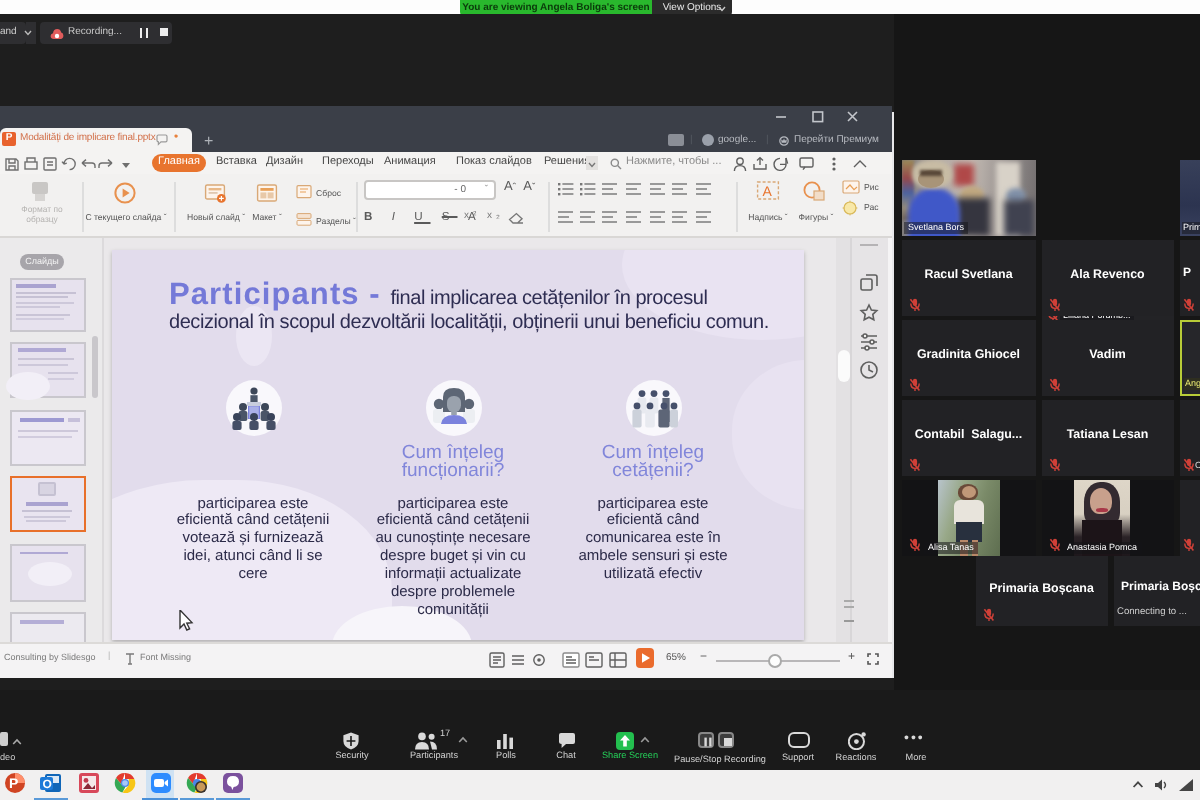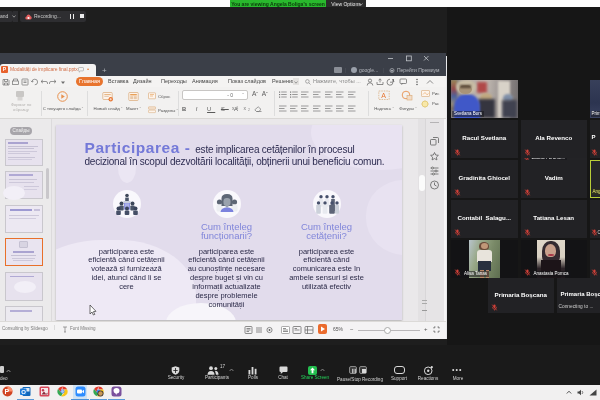--- a/index.html
+++ b/index.html
@@ -304,21 +304,21 @@
 <div class="abs" style="left:46px;top:168px;width:3px;height:31px;background:#c9c7cb;border-radius:2px;"></div>
 
 <div id="slide" class="abs" style="left:55.5px;top:125px;width:346px;height:195px;background:#e2dcec;box-shadow:0 1px 2px rgba(0,0,0,0.25);overflow:hidden;">
 
   <div class="abs" style="left:-40px;top:115px;width:180px;height:130px;background:#eee9f5;border-radius:50% 45% 55% 50%;"></div>
   <div class="abs" style="left:255px;top:-30px;width:140px;height:75px;background:#e9e3f2;border-radius:50%;"></div>
   <div class="abs" style="left:310px;top:55px;width:80px;height:75px;background:#e8e2f1;border-radius:48% 52% 50% 50%;"></div>
   <div class="abs" style="left:110px;top:178px;width:70px;height:40px;background:#f7f5fa;border-radius:50%;"></div>
   <div class="abs" style="left:62px;top:28px;width:18px;height:30px;background:#ebe6f3;border-radius:50%;"></div>
 
-  <div class="abs" style="left:29px;top:17px;width:312px;font-size:10px;letter-spacing:-0.22px;line-height:12.3px;color:#2e2d52;white-space:nowrap;"><span style="font-size:15.5px;font-weight:bold;color:#7479d8;letter-spacing:0.55px;">Participarea - </span><span>este implicarea cetățenilor în procesul</span><br>decizional în scopul dezvoltării localității, obținerii unui beneficiu comun.</div>
+  <div class="abs" style="left:29px;top:17px;width:312px;font-size:10px;letter-spacing:-0.22px;line-height:12.3px;color:#2e2d52;white-space:nowrap;"><span style="font-size:15.5px;font-weight:bold;color:#7479d8;letter-spacing:0.55px;">Participants - </span><span>final implicarea cetățenilor în procesul</span><br>decizional în scopul dezvoltării localității, obținerii unui beneficiu comun.</div>
 
   <div class="abs" style="left:57px;top:64.5px;width:28px;height:28px;background:#f9f8fc;border-radius:50%;"></div>
   <div class="abs" style="left:157px;top:64.5px;width:28px;height:28px;background:#f9f8fc;border-radius:50%;"></div>
   <div class="abs" style="left:257px;top:64.5px;width:28px;height:28px;background:#f9f8fc;border-radius:50%;"></div>
 
   <svg class="abs" style="left:57px;top:64.5px;" width="28" height="28" viewBox="0 0 28 28">
     <circle cx="14" cy="5.5" r="1.8" fill="#3d4759"></circle>
     <rect x="12.2" y="7.6" width="3.6" height="3.4" fill="#4a5568"></rect>
     <rect x="10.5" y="11" width="7" height="2" fill="#c9cede"></rect>
     <rect x="11" y="13" width="6" height="6.5" fill="#7b82dd"></rect>

